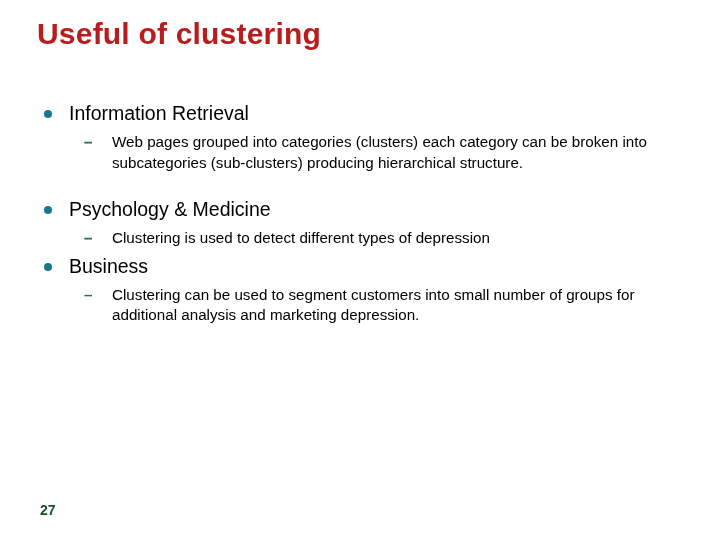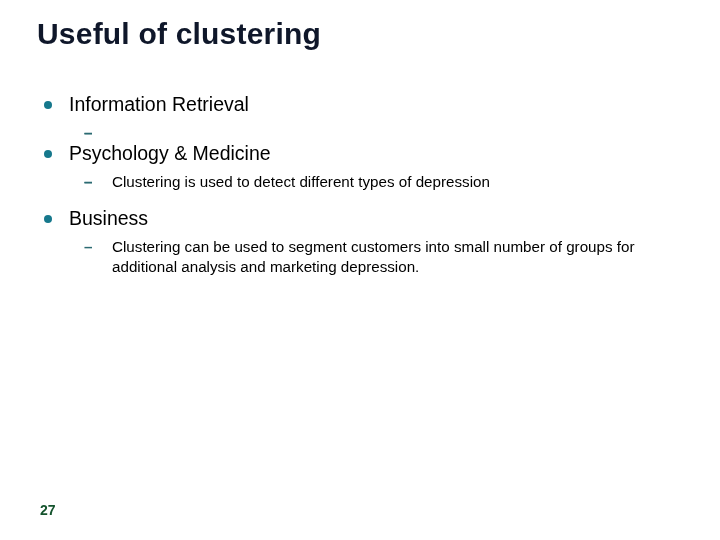--- a/index.html
+++ b/index.html
@@ -20,35 +20,35 @@
     inset: 0;
     background: #ffffff;
   }
   .slide-title {
     position: absolute;
     left: 37px;
     top: 17px;
     font-size: 30px;
     font-weight: bold;
     letter-spacing: 0.2px;
-    color: #0f172a;
+    color: #b91c1c;
     white-space: nowrap;
   }
   .body-area {
     position: absolute;
     left: 37px;
     top: 88px;
     width: 652px;
   }
   .group {
     margin: 0;
   }
-  .group-1 { margin-top: 4px; }
+  .group-1 { margin-top: 13px; }
   .group-2 { margin-top: 24px; }
-  .group-3 { margin-top: 13px; }
+  .group-3 { margin-top: 5px; }
 
   .lvl1 {
     position: relative;
     padding-left: 32px;
     font-size: 19.5px;
     line-height: 25px;
     color: #000000;
     margin-bottom: 5px;
   }
   .lvl1 .dot {
@@ -106,20 +106,21 @@
       <div class="lvl1">
         <span class="dot"></span>
         <span>Information Retrieval</span>
       </div>
       <div class="sub-list">
         <div class="lvl2">
           <span class="dash">–</span>
         </div>
         <div class="lvl2">
           <span class="dash">–</span>
+          <span class="txt">Web pages grouped into categories (clusters) each category can be broken into subcategories (sub-clusters) producing hierarchical structure.</span>
         </div>
       </div>
     </div>
 
     <div class="group group-2">
       <div class="lvl1">
         <span class="dot"></span>
         <span>Psychology &amp; Medicine</span>
       </div>
       <div class="sub-list">

